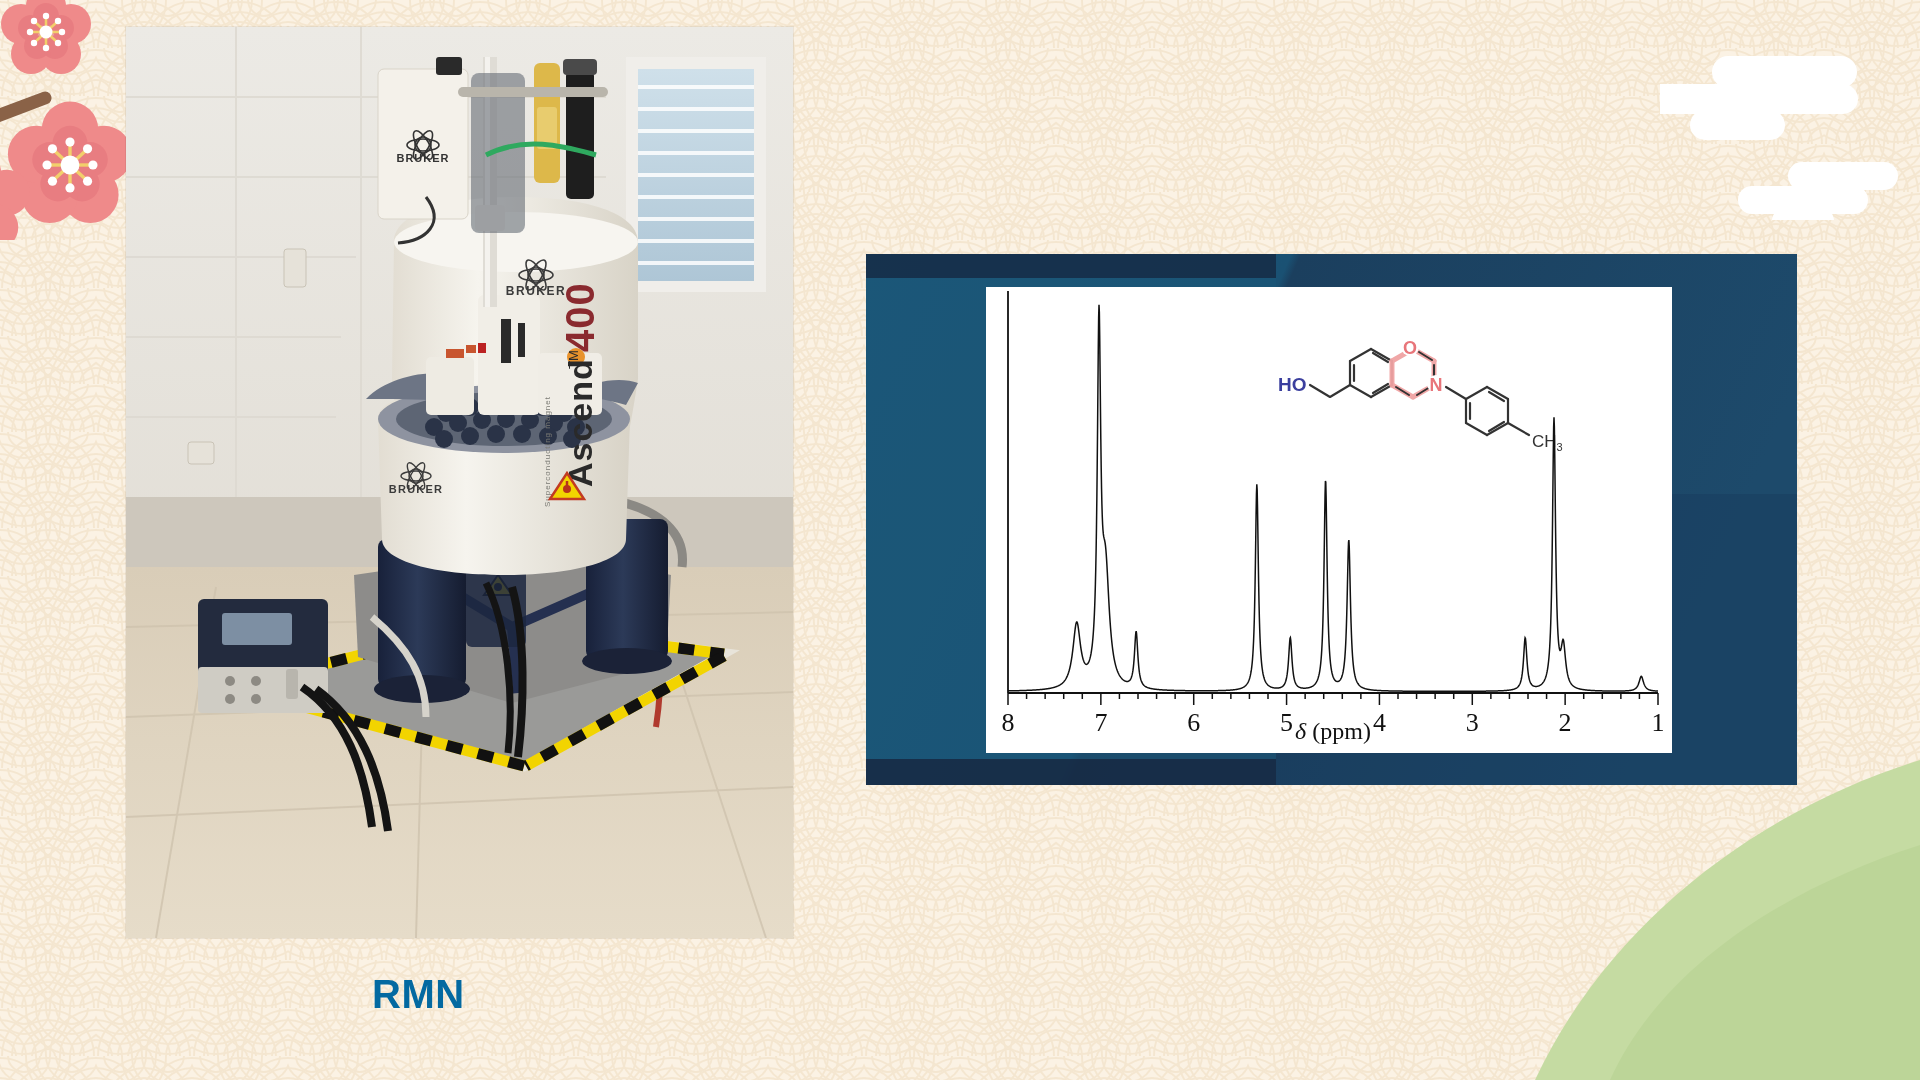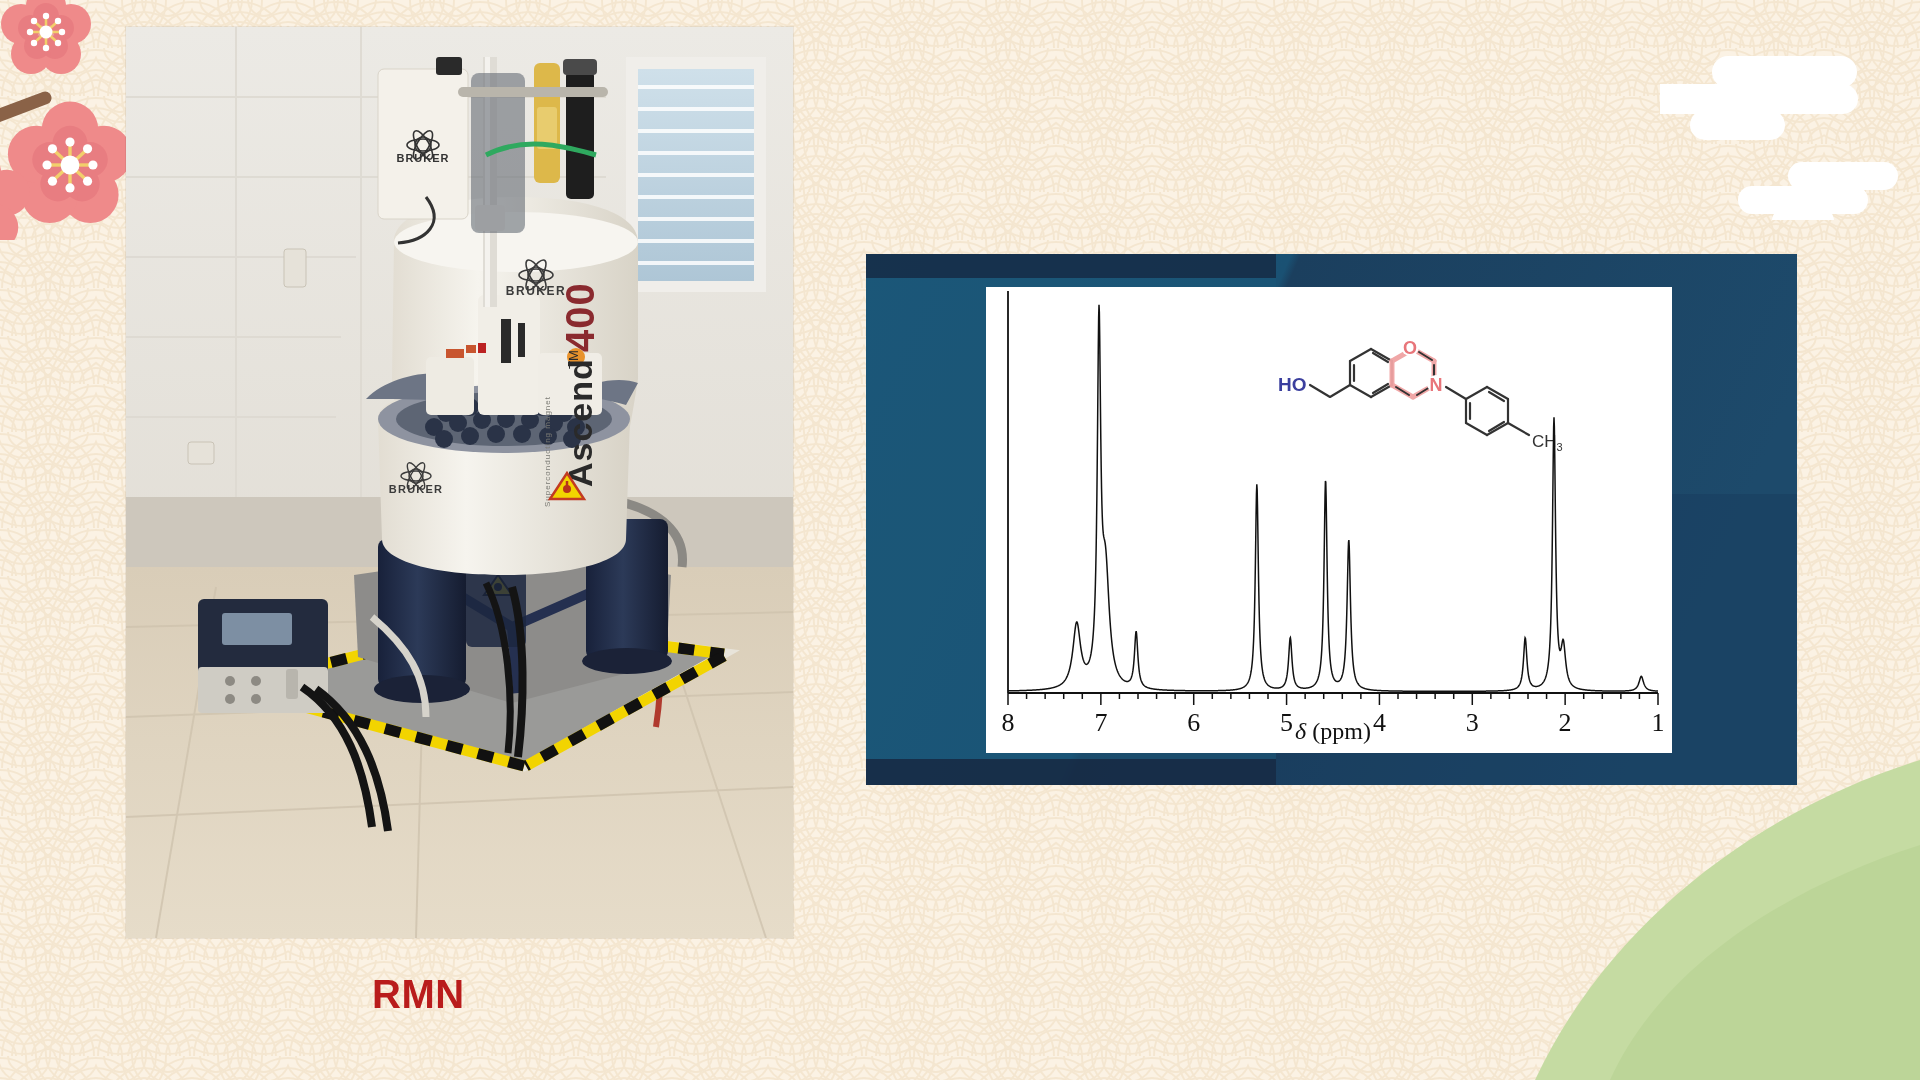--- a/index.html
+++ b/index.html
@@ -30,21 +30,21 @@
   #nmr-photo-frame {
     position:absolute; left:126px; top:27px; width:667px; height:911px;
     background:#bdbdbd;
     box-shadow:0 0 0 1px rgba(0,0,0,.06);
     overflow:hidden;
   }
   #nmr-photo-svg { width:100%; height:100%; display:block; }
 
   #photo-caption {
     position:absolute; left:372px; top:972px;
-    font-size:40px; font-weight:bold; color:#b91c1c;
+    font-size:40px; font-weight:bold; color:#0369a1;
     letter-spacing:.5px;
   }
 
   
   #spectrum-card {
     position:absolute; left:866px; top:254px; width:931px; height:531px;
     background:#17496a;
     overflow:hidden;
   }
   #card-grad { position:absolute; inset:0; }

